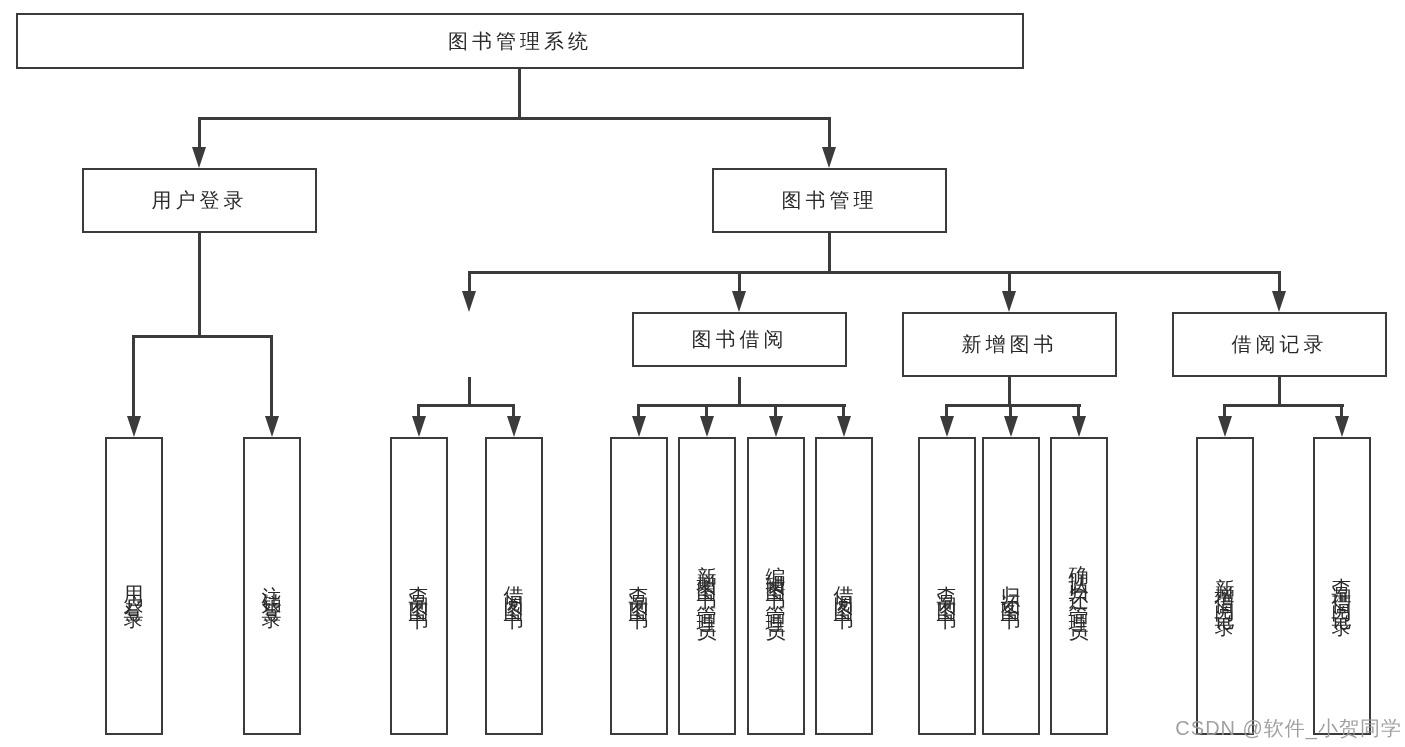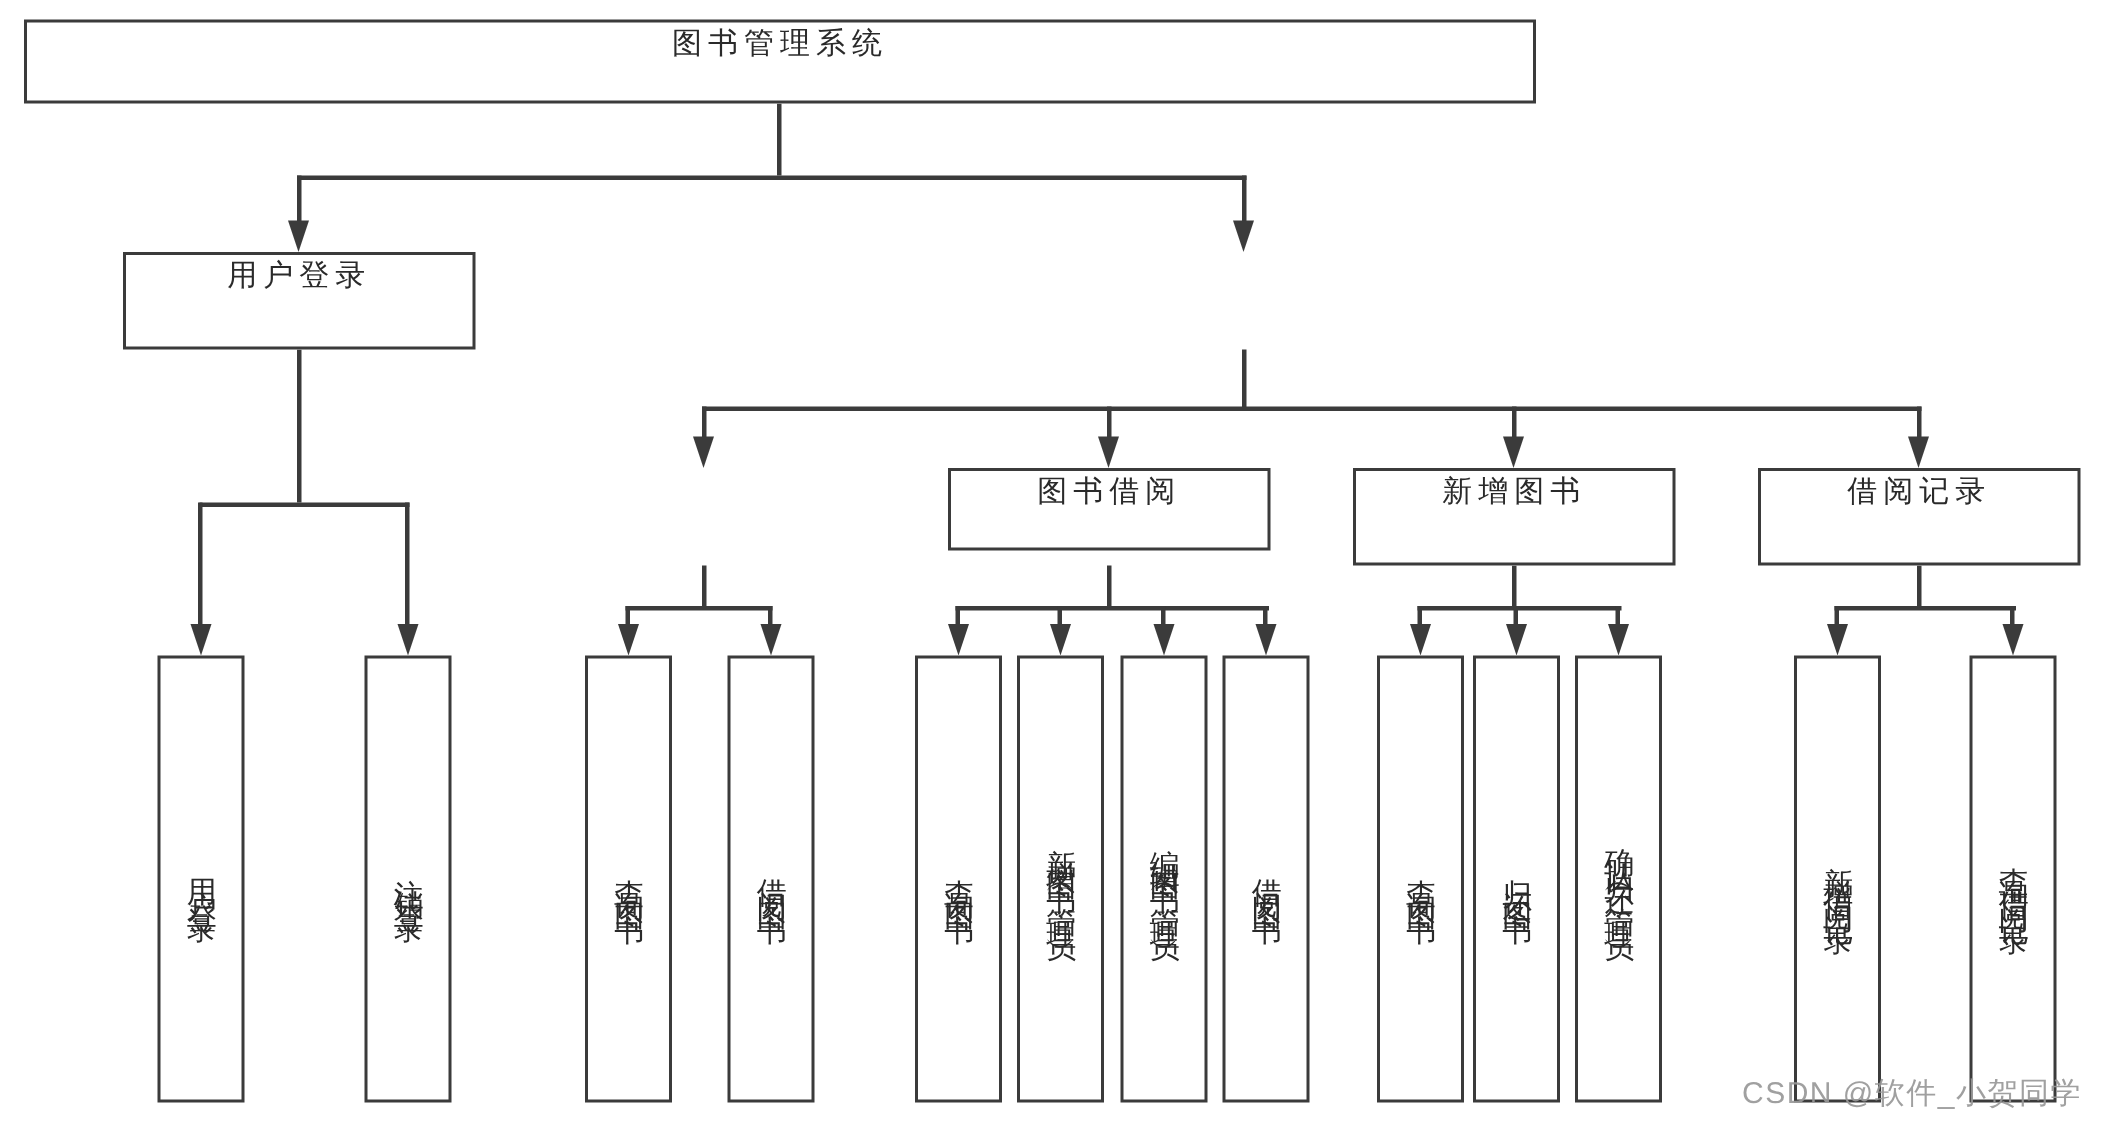--- a/index.html
+++ b/index.html
@@ -2,39 +2,39 @@
 <html><head>
 <meta charset="utf-8">
 <style>
   html,body{margin:0;padding:0;background:#ffffff;}
   .canvas{
     position:relative;width:1405px;height:747px;background:#ffffff;overflow:hidden;
     font-family:"Liberation Sans","DejaVu Sans",sans-serif;color:#2a2a2a;
   }
   .box{
     position:absolute;box-sizing:border-box;background:#ffffff;
-    border:2.5px solid #3b3b3b;display:flex;align-items:flex-start;justify-content:center;
+    border:2.5px solid #3b3b3b;display:flex;align-items:center;justify-content:center;
     font-size:20px;letter-spacing:4px;z-index:2;
   }
   .vbox{
     position:absolute;box-sizing:border-box;background:#ffffff;
     border:2.5px solid #3b3b3b;display:flex;align-items:center;justify-content:center;
     top:437px;width:58px;height:298px;z-index:2;
   }
   .vtext{
     writing-mode:vertical-rl;text-orientation:mixed;
     font-size:20px;letter-spacing:8px;line-height:1.0;white-space:nowrap;
   }
   .vl{position:absolute;display:block;width:3px;background:#3b3b3b;z-index:1;}
   .hl{position:absolute;display:block;height:3px;background:#3b3b3b;z-index:1;}
   .ar{position:absolute;display:block;width:0;height:0;z-index:1;
       border-left:7px solid transparent;border-right:7px solid transparent;
       border-top:21px solid #3b3b3b;}
   .watermark{
-    position:absolute;right:17px;bottom:5px;font-size:20px;color:rgba(152,152,152,0.92);
+    position:absolute;right:3px;bottom:5px;font-size:20px;color:rgba(152,152,152,0.92);
     letter-spacing:1px;z-index:5;
   }
 </style>
 </head>
 <body>
 
 <div class="canvas">
 
   <i class="vl" style="left:518px;top:69px;height:48px"></i>
   <i class="hl" style="left:198px;top:117px;width:633px"></i>
@@ -95,20 +95,23 @@
   <i class="vl" style="left:1340px;top:404px;height:14px"></i>
   <i class="ar" style="left:1335px;top:416px"></i>
 
   <div class="box" style="left:16px;top:13px;width:1008px;height:56px">
     <span>图书管理系统</span>
   </div>
 
   <div class="box" style="left:82px;top:168px;width:235px;height:65px">
     <span>用户登录</span>
   </div>
+  <div class="box" style="left:712px;top:168px;width:235px;height:65px">
+    <span>图书管理</span>
+  </div>
 
   <div class="box" style="left:632px;top:312px;width:215px;height:55px">
     <span>图书借阅</span>
   </div>
   <div class="box" style="left:902px;top:312px;width:215px;height:65px">
     <span>新增图书</span>
   </div>
   <div class="box" style="left:1172px;top:312px;width:215px;height:65px">
     <span>借阅记录</span>
   </div>

